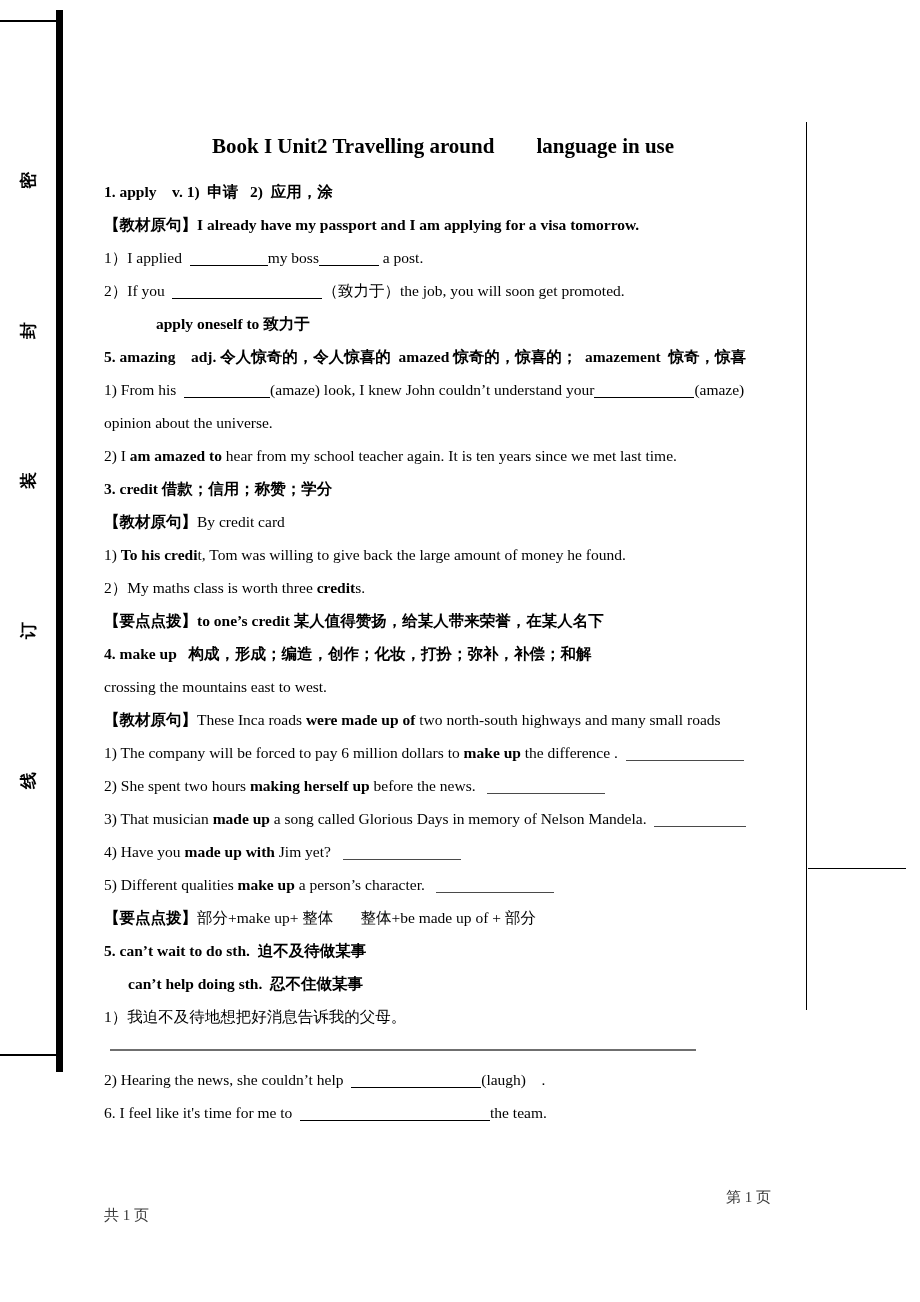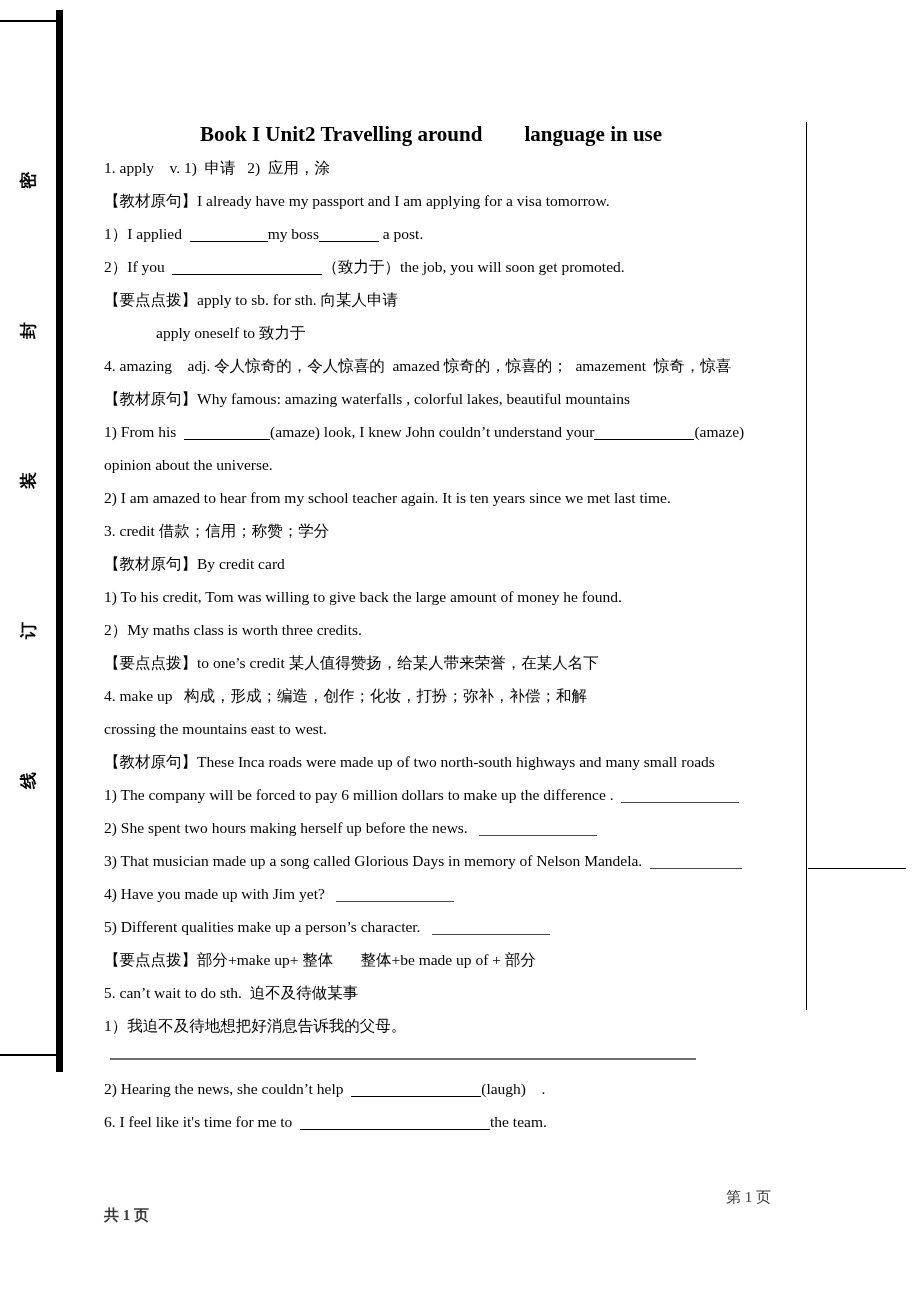--- a/index.html
+++ b/index.html
@@ -67,37 +67,37 @@
 
   
   #content {
     position: absolute;
     left: 104px;
     top: 0;
     width: 760px;
   }
 
   .doc-title {
-    margin: 4px;
+    margin: 16px;
     padding-top: 118px;
     font-size: 21px;
     font-weight: 700;
     letter-spacing: 0px;
     white-space: pre;
     text-align: left;
     padding-left: 92px;
   }
 
   .line {
     font-size: 15.5px;
     line-height: 33px;
     white-space: pre-wrap;
     margin: 0;
   }
-  .b  { font-weight: 400; }
+  .b  { font-weight: 700; }
   .indent-1 { padding-left: 24px; }
   .indent-2 { padding-left: 52px; }
 
   
   .blk {
     display: inline-block;
     border-bottom: 1.3px solid #000;
     vertical-align: -3px;
     height: 13px;
   }
@@ -143,21 +143,20 @@
     top: 1188px;
     font-size: 15px;
     color: #3b3b3b;
   }
   .page-no-left {
     position: absolute;
     left: 104px;
     top: 1206px;
     font-size: 15px;
     color: #3b3b3b;
-    font-weight: bold;
   }
 </style>
 </head>
 <body>
 
 <div id="binding-margin">
   <div class="binding-tick top"></div>
   <div class="binding-bar"></div>
   <div class="binding-tick bottom"></div>
 
@@ -175,27 +174,25 @@
   <h1 class="doc-title">Book I Unit2 Travelling around        language in use</h1>
 
   <p class="line b">1. apply    v. 1)  申请   2)  应用，涂</p>
 
   <p class="line"><span class="b">【教材原句】</span><span class="b">I already have my passport and I am applying for a visa tomorrow.</span></p>
 
   <p class="line"><span>1）I applied  </span><span class="blk w78"></span><span>my boss</span><span class="blk w60"></span><span> a post.</span></p>
 
   <p class="line"><span>2）If you  </span><span class="blk w150"></span><span>（致力于）the job, you will soon get promoted.</span></p>
 
-  <p class="line"><span class="b">【要点点拨】</span><span class="b">apply to sb. for sth.</span><span class="b"> 向某人申请</span></p>
 
   <p class="line indent-2"><span class="b">apply oneself to</span><span class="b"> 致力于</span></p>
 
-  <p class="line b">4. amazing    adj. 令人惊奇的，令人惊喜的  amazed 惊奇的，惊喜的；  amazement  惊奇，惊喜</p>
-
-  <p class="line"><span class="b">【教材原句】</span><span>Why famous: amazing waterfalls , colorful lakes, beautiful mountains</span></p>
+  <p class="line b">5. amazing    adj. 令人惊奇的，令人惊喜的  amazed 惊奇的，惊喜的；  amazement  惊奇，惊喜</p>
+
 
   <p class="line"><span>1) From his  </span><span class="blk w86"></span><span>(amaze) look, I knew John couldn’t understand your</span><span class="blk w100"></span><span>(amaze)</span></p>
 
   <p class="line">opinion about the universe.</p>
 
   <p class="line"><span>2) I </span><span class="b">am amazed to</span><span> hear from my school teacher again. It is ten years since we met last time.</span></p>
 
   <p class="line"><span class="b">3. credit</span><span class="b"> 借款；信用；称赞；学分</span></p>
 
   <p class="line"><span class="b">【教材原句】</span><span>By credit card</span></p>
@@ -218,20 +215,21 @@
 
   <p class="line"><span>3) That musician </span><span class="b">made up</span><span> a song called Glorious Days in memory of Nelson Mandela.</span>&nbsp;&nbsp;<span class="blk w92 grey"></span></p>
 
   <p class="line"><span>4) Have you </span><span class="b">made up with</span><span> Jim yet?</span>&nbsp;&nbsp;&nbsp;<span class="blk w118 grey"></span></p>
 
   <p class="line"><span>5) Different qualities </span><span class="b">make up</span><span> a person’s character.</span>&nbsp;&nbsp;&nbsp;<span class="blk w118 grey"></span></p>
 
   <p class="line"><span class="b">【要点点拨】</span><span>部分+make up+ 整体       整体+be made up of + 部分</span></p>
 
   <p class="line b">5. can’t wait to do sth.  迫不及待做某事</p>
+  <p class="line b indent-1">can’t help doing sth.  忍不住做某事</p>
 
   <p class="line">1）我迫不及待地想把好消息告诉我的父母。</p>
 
   <div class="writing-rule">
       <i></i>
     </div>
 
   <p class="line"><span>2) Hearing the news, she couldn’t help  </span><span class="blk w130"></span><span>(laugh)</span>&nbsp;&nbsp;&nbsp;&nbsp;<span>.</span></p>
 
   <p class="line"><span>6. I feel like it's time for me to  </span><span class="blk w190"></span><span>the team.</span></p>

